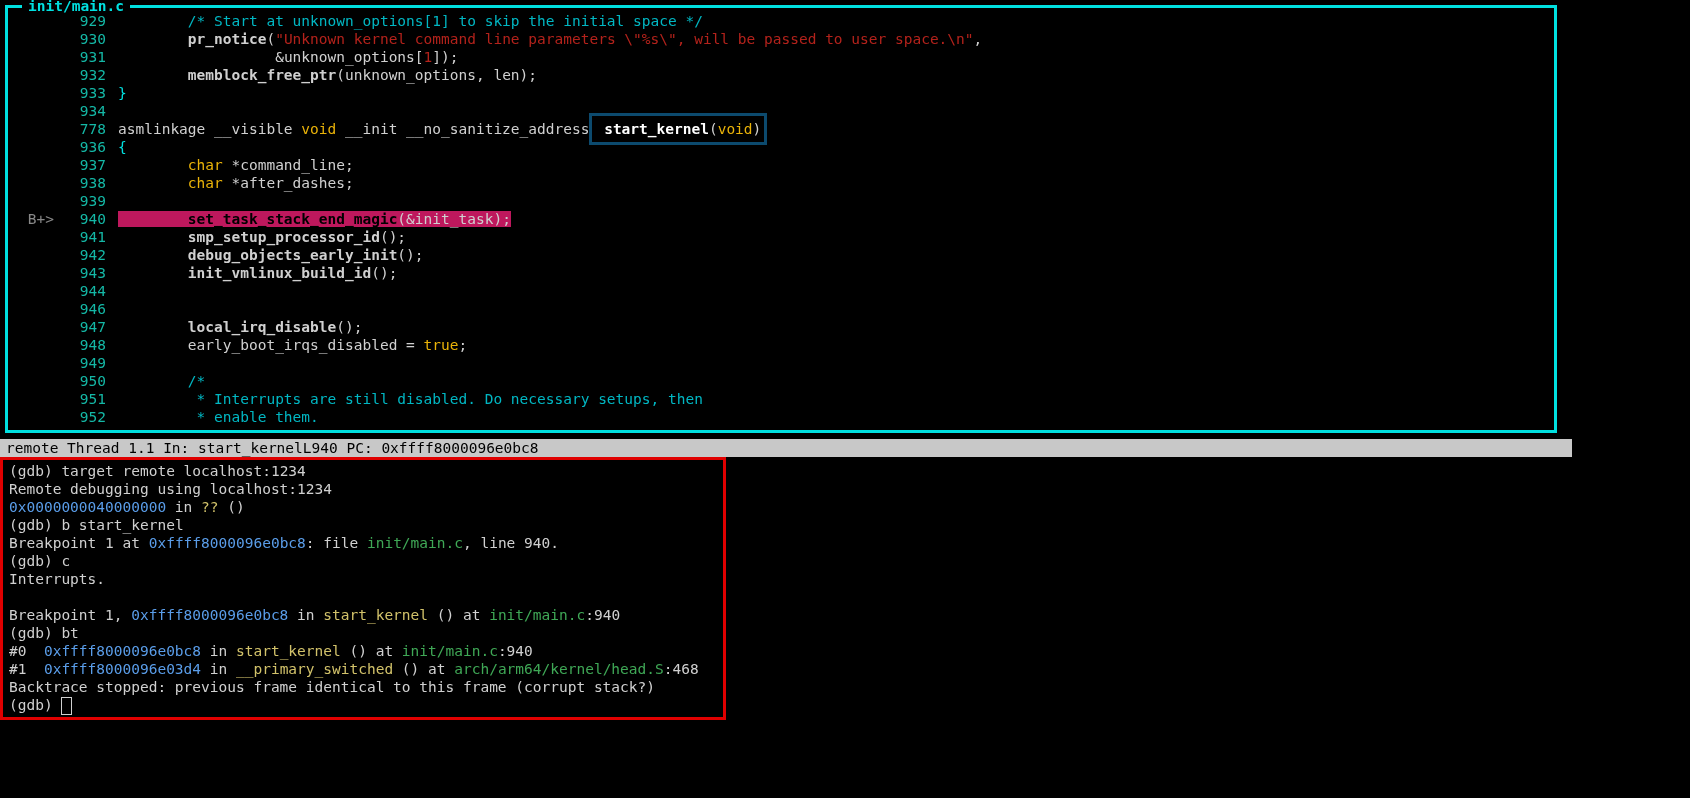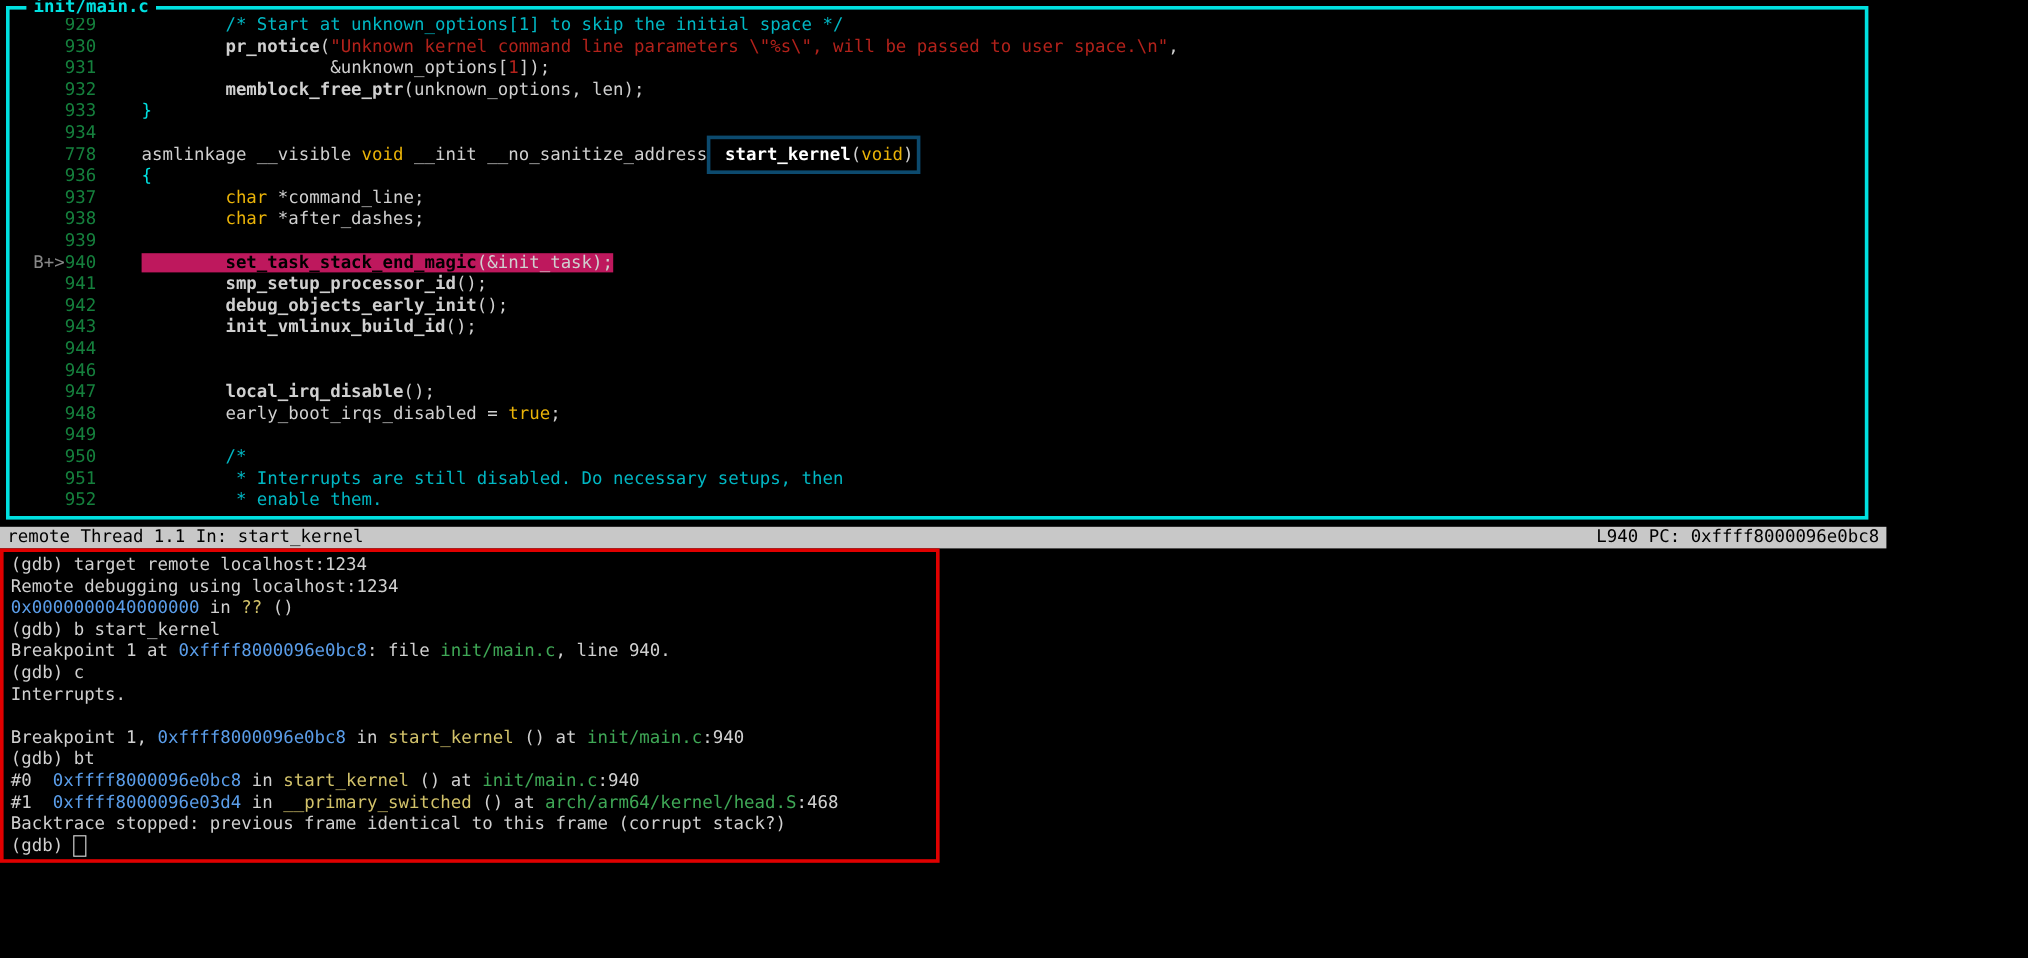--- a/index.html
+++ b/index.html
@@ -1,36 +1,36 @@
 <!DOCTYPE html>
 <html><head>
 <meta charset="utf-8">
 <style>
 html,body{margin:0;padding:0;background:#000;color:#d0d0d0;font-family:monospace;font-size:14.5px;line-height:18px;width:1690px;height:798px;overflow:hidden}
 .frame{border:3px solid #00e0e0;width:1552px;box-sizing:border-box;position:relative;margin-left:5px;margin-top:5px;padding:4px 0 4px 0}
 .frame-title{position:absolute;top:-11px;left:14px;background:#000;color:#00e0e0;padding:0 6px;font-weight:bold}
 .src{padding:0 10px}
 .row{white-space:pre}
 .gut{display:inline-block;width:36px;text-align:right;color:#888}
-.ln{display:inline-block;width:52px;text-align:left;color:#15803d;margin-right:12px}
+.ln{display:inline-block;width:52px;text-align:right;color:#14b8a6;margin-right:12px}
 .c-cmt{color:#00b7c3}
 .c-kw{color:#eab308}
 .c-str{color:#b3221b}
 .c-fn{color:#d0d0d0;font-weight:bold}
 .c-id{color:#d0d0d0}
 .c-num{color:#b3221b}
 .c-w{color:#fff;font-weight:bold}
 .c-p{color:#d0d0d0}
 .c-punct{color:#00e0e0}
 .hl{background:#be185d;color:#000}
 .hl .c-fn{color:#000}
 .redbox{border:3px solid #0c4a6e;padding:5px 3px}
 .redbox2{border:3px solid #e00000}
-.status{background:#c8c8c8;color:#000;width:1560px;padding:0 6px;display:flex;justify-content:space-between;margin-top:6px}
-.console{padding:2px 6px;width:783px;box-sizing:border-box}
+.status{background:#c8c8c8;color:#000;width:1560px;padding:0 6px;display:flex;margin-top:6px}
+.console{padding:2px 6px;width:726px;box-sizing:border-box}
 .prompt{color:#d0d0d0}
 .addr{color:#5a9de9}
 .fn2{color:#d2c26a}
 .cfile{color:#3fa856}
 .cursor{display:inline-block;width:9px;height:16px;border:1px solid #d0d0d0;vertical-align:middle}
 </style>
 </head>
 <body>
 
 <div class="frame">

